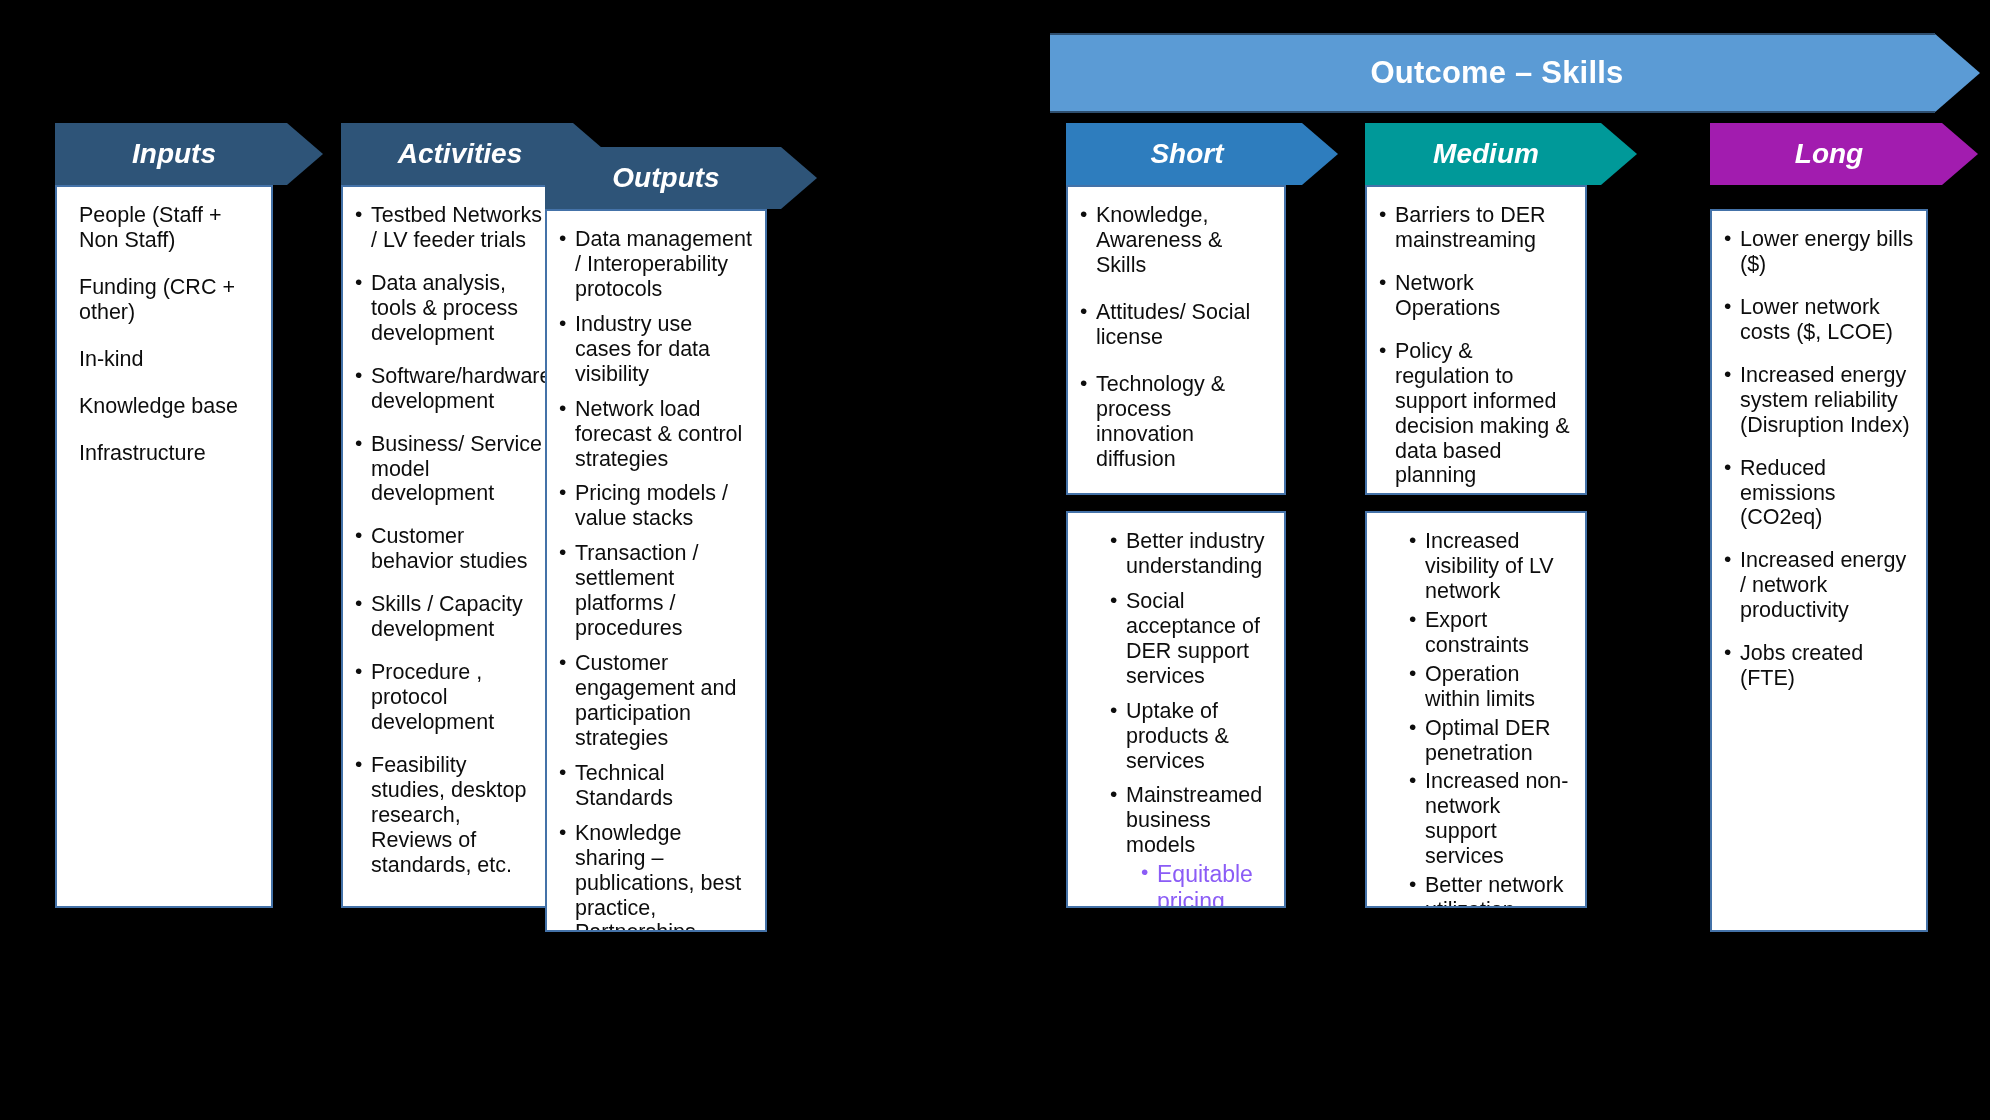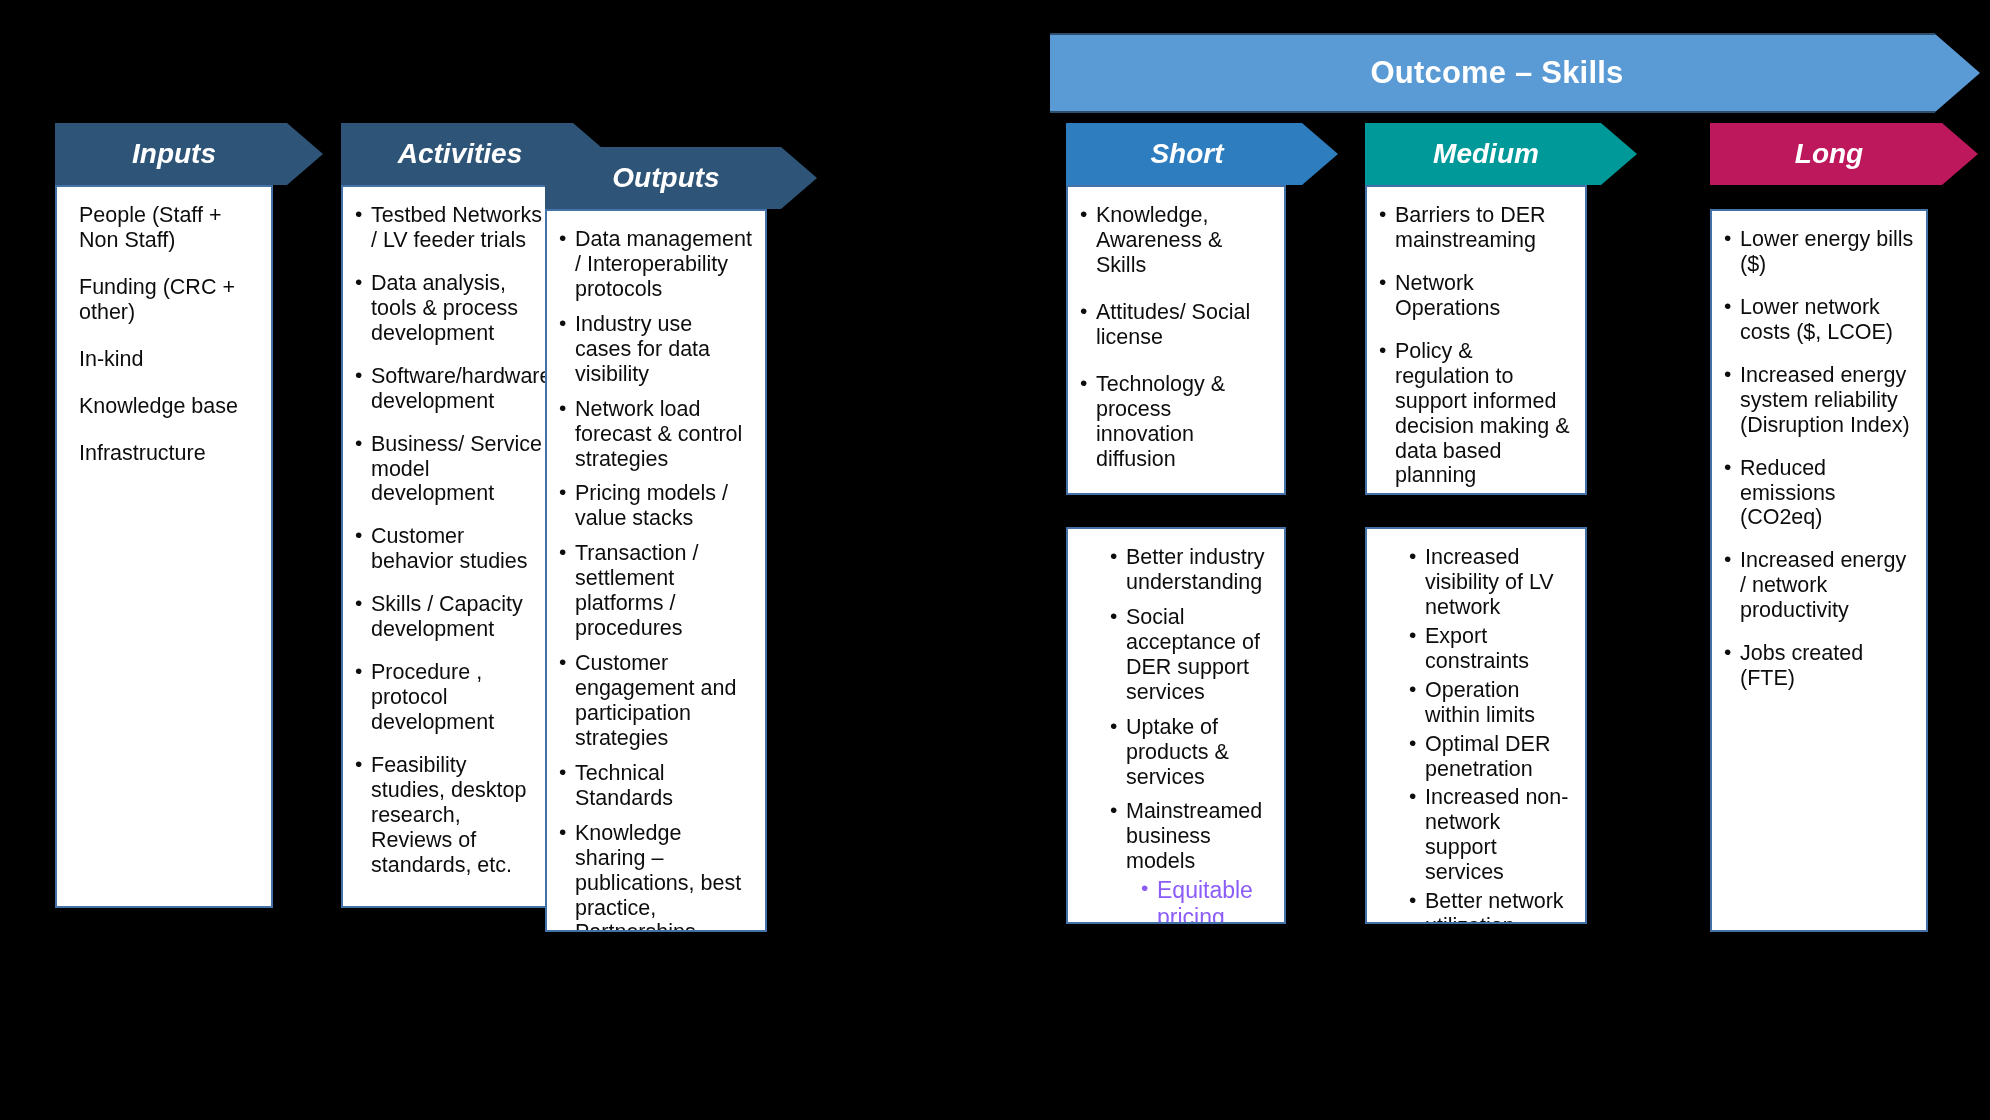--- a/index.html
+++ b/index.html
@@ -37,30 +37,30 @@
     display: flex; align-items: center; justify-content: center;
     position: relative;
   }
   .chev .txt {
     color: #FFFFFF; font-size: 28px; font-weight: bold;
     margin-right: 30px; white-space: nowrap; font-style: italic;
   }
   .chev.navy   { background: #2E5478; }
   .chev.blue   { background: #2E7DBE; }
   .chev.teal   { background: #009999; }
-  .chev.cyan   { background: #be185d; }
+  .chev.cyan   { background: #a21caf; }
 
   
   .box {
     background: #FFFFFF;
     border: 2px solid #4472A8;
     padding: 16px 12px 10px 10px;
     overflow: hidden;
   }
-  .box.gap { margin-top: 32px; padding-left: 40px; }
+  .box.gap { margin-top: 16px; padding-left: 40px; }
 
   ul.items { list-style: none; }
   ul.items li {
     font-size: 21.5px;
     line-height: 1.16;
     color: #0D0D0D;
     position: relative;
     padding-left: 18px;
   }
   ul.items li::before {

